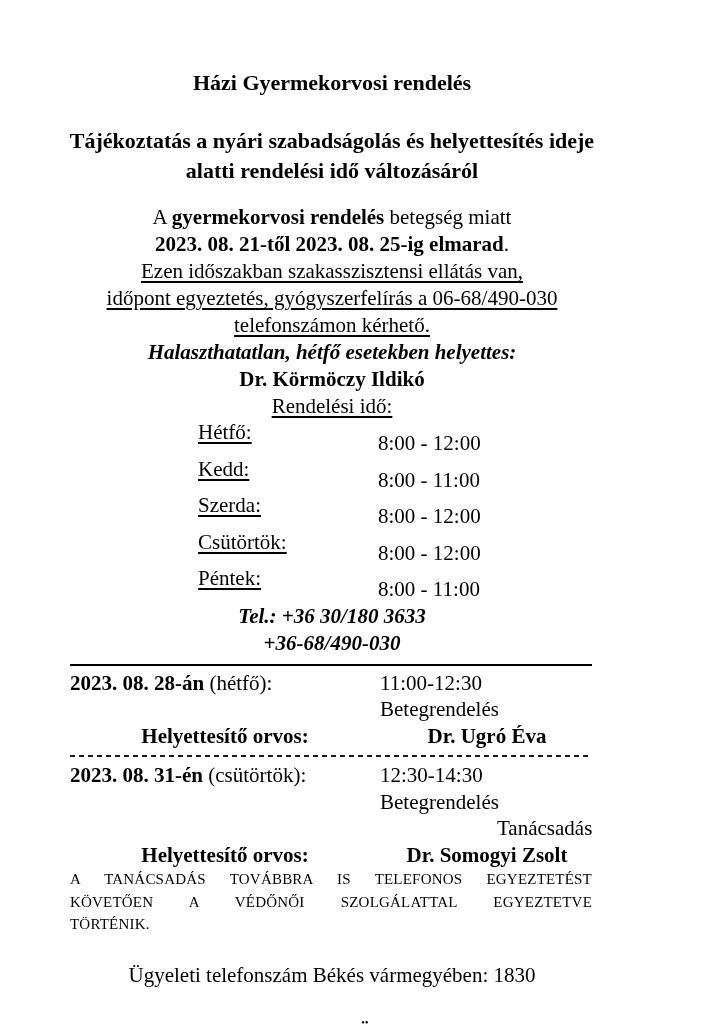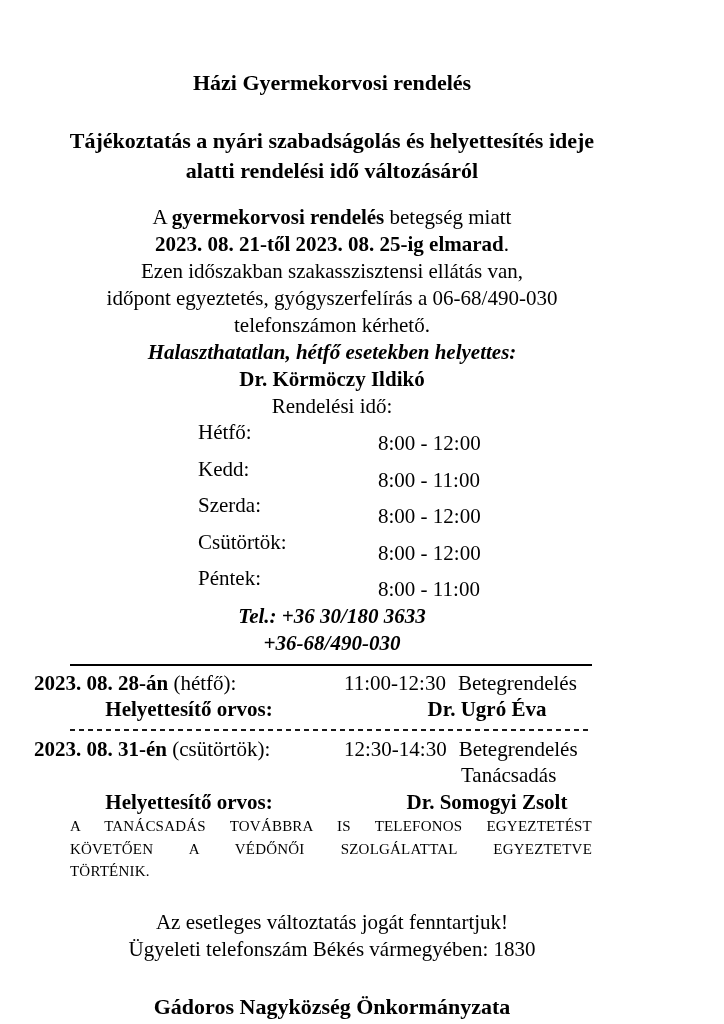--- a/index.html
+++ b/index.html
@@ -7,36 +7,36 @@
     width:664px;height:1024px;
     background:#ffffff;color:#000000;
     font-family:"Liberation Serif","DejaVu Serif",serif;
     box-sizing:border-box;
     padding-top:70px;
     overflow:hidden;
   }
   .center{text-align:center;}
   .b{font-weight:bold;}
   .bi{font-weight:bold;font-style:italic;}
-  .u{text-decoration-thickness:2px;text-underline-offset:3px;}
+  .u{text-decoration:underline;text-decoration-thickness:2px;text-underline-offset:3px;}
   .title{font-size:22px;font-weight:bold;margin-bottom:30px;}
   .subtitle{font-size:22px;font-weight:bold;line-height:30px;margin-bottom:18px;}
   .body-line{font-size:21px;line-height:27px;}
   
   .schedule{margin-left:198px;font-size:21px;line-height:25.5px;}
   .schedule-row{display:grid;grid-template-columns:180px auto;}
   .schedule-row .time{text-align:left;margin-top:11px;}
   .phones{font-size:21px;line-height:27px;}
   .phones .p2{}
   
   .hr-solid{border:none;border-top:2px solid #000;margin:7px 72px 4px 70px;}
   .hr-dashed{height:2px;border:none;margin:6px 72px 5px 70px;
     background:repeating-linear-gradient(90deg,#1a1a1a 0 5px,transparent 5px 9px);}
   
-  .session{font-size:21px;line-height:26.5px;padding:0 34px;}
+  .session{font-size:21px;line-height:26.5px;padding:0 70px;}
   .sess-row{display:grid;grid-template-columns:310px 1fr;}
   .sess-row .right{text-align:left;}
   .sess-row .time{display:inline-block;margin-right:12px;}
   .indent-type{padding-left:117px;}
   .sess-sub .left{text-align:center;font-weight:bold;}
   .sess-sub .right{text-align:center;font-weight:bold;}
   
   .caps-note{font-size:15px;line-height:22.5px;padding:0 72px 0 70px;letter-spacing:0.2px;}
   .caps-note .just{text-align:justify;text-align-last:justify;}
   
@@ -126,18 +126,17 @@
   </div>
 
   <div class="caps-note">
     <div class="just">A TANÁCSADÁS TOVÁBBRA IS TELEFONOS EGYEZTETÉST</div>
     <div class="just">KÖVETŐEN A VÉDŐNŐI SZOLGÁLATTAL EGYEZTETVE</div>
     <div>TÖRTÉNIK.</div>
   </div>
 
   <div style="height:26px;" class="gap"></div>
 
-  <div class="center footer-line"><span class="u">Az esetleges változtatás jogát fenntartjuk!</span></div>
   <div class="center footer-line">Ügyeleti telefonszám Békés vármegyében: 1830</div>
 
   <div class="center municipality">Gádoros Nagyközség Önkormányzata</div>
 
 </div>
 
 </body></html>

